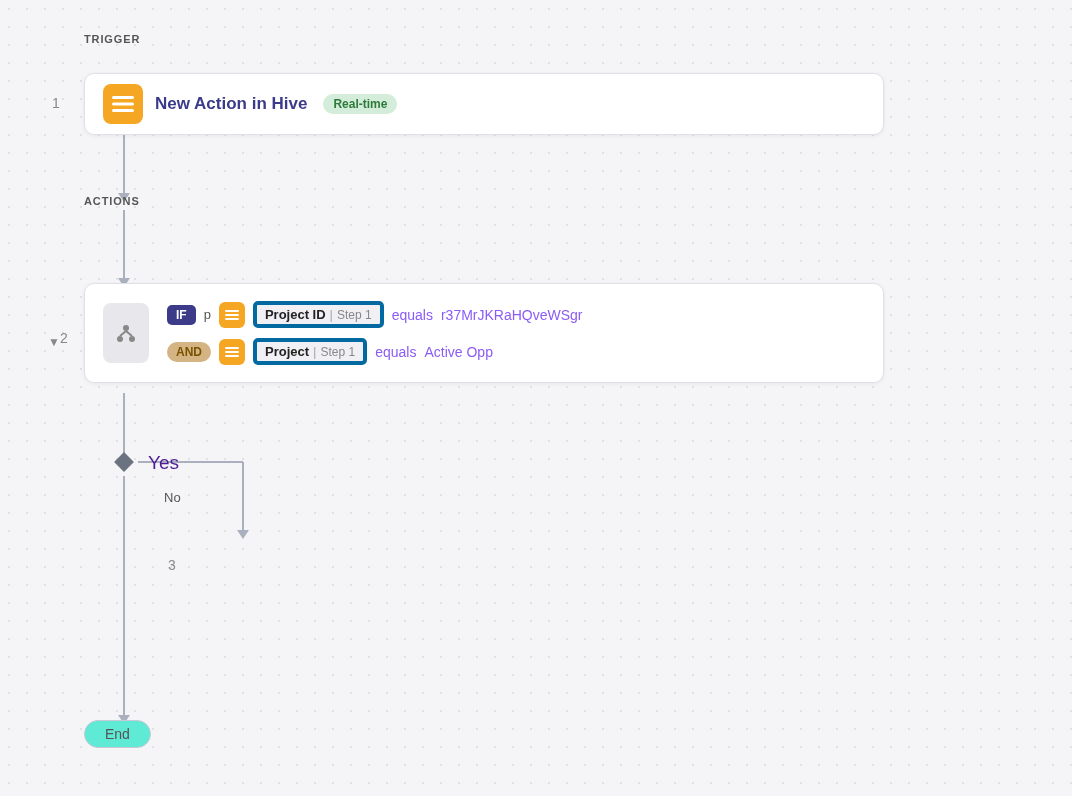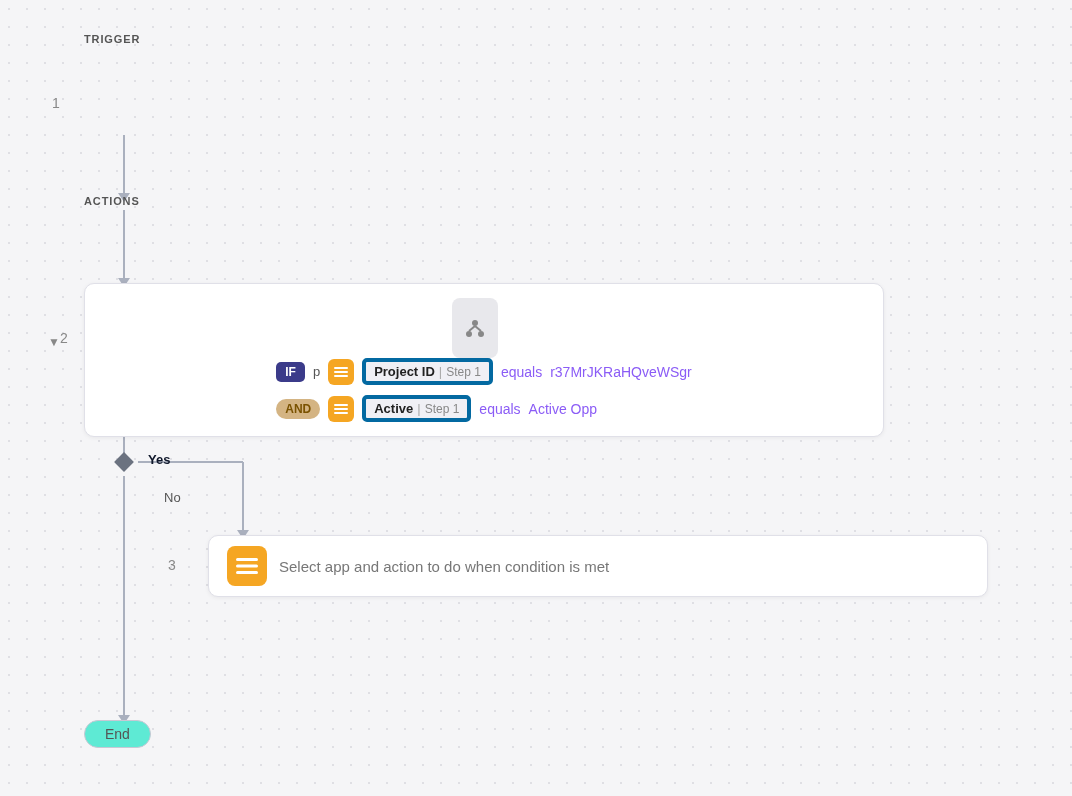--- a/index.html
+++ b/index.html
@@ -98,21 +98,21 @@
     }
 
     
     .condition-card {
       left: 84px;
       top: 283px;
       width: 800px;
       min-height: 100px;
       padding: 14px 18px;
       display: flex;
-      flex-direction: column;
+      flex-direction: row;
       align-items: center;
       gap: 0;
     }
 
     .condition-icon-box {
       width: 46px;
       height: 60px;
       border-radius: 8px;
       background: #e8e8ec;
       display: flex;
@@ -205,23 +205,23 @@
       color: #7a5200;
       font-size: 12px;
       font-weight: 700;
       padding: 3px 9px;
       border-radius: 10px;
     }
 
     
     .yes-label {
       position: absolute;
-      font-size: 13px;
-      color: #0f172a;
-      font-weight: 700;
+      font-size: 19px;
+      color: #4c1d95;
+      font-weight: 400;
     }
     .no-label {
       position: absolute;
       font-size: 13px;
       color: #555;
       font-weight: 500;
       margin-left: 32px;
     }
 
     
@@ -295,20 +295,31 @@
     <line x1="124" y1="476" x2="124" y2="660" stroke="#aab0be" stroke-width="2"></line>
 
     <line x1="124" y1="660" x2="124" y2="720" stroke="#aab0be" stroke-width="2"></line>
     <polygon points="118,715 130,715 124,724" fill="#aab0be"></polygon>
   </svg>
 
   <div class="section-label" style="left: 84px; top: 33px;">TRIGGER</div>
 
   <div class="step-number" style="left: 52px; top: 95px;">1</div>
 
+  <div class="card trigger-card">
+    <div class="icon-box">
+      <svg width="22" height="16" viewBox="0 0 22 16" fill="none">
+        <rect y="0" width="22" height="3" rx="1.5" fill="white"></rect>
+        <rect y="6.5" width="22" height="3" rx="1.5" fill="white"></rect>
+        <rect y="13" width="22" height="3" rx="1.5" fill="white"></rect>
+      </svg>
+    </div>
+    <span class="card-title">New Action in Hive</span>
+    <span class="realtime-badge">Real-time</span>
+  </div>
 
   <div class="section-label" style="left: 84px; top: 195px;">ACTIONS</div>
 
   <div class="expand-arrow" style="left: 48px; top: 335px; font-size: 12px; color: #888;">▼</div>
 
   <div class="step-number" style="left: 60px; top: 330px;">2</div>
 
   <div class="card condition-card">
 
     <div class="condition-icon-box">
@@ -345,42 +356,32 @@
       <div class="condition-row">
         <span class="and-badge">AND</span>
         <div class="mini-icon-box">
           <svg width="14" height="10" viewBox="0 0 14 10" fill="none">
             <rect y="0" width="14" height="2" rx="1" fill="white"></rect>
             <rect y="4" width="14" height="2" rx="1" fill="white"></rect>
             <rect y="8" width="14" height="2" rx="1" fill="white"></rect>
           </svg>
         </div>
         <div class="field-pill">
-          <span class="field-name">Active</span>
+          <span class="field-name">Project</span>
           <span class="field-sep">|</span>
           <span class="field-step">Step 1</span>
         </div>
         <span class="equals-text">equals</span>
         <span class="value-text">Active Opp</span>
       </div>
     </div>
   </div>
 
   <div class="yes-label" style="left: 148px; top: 452px;">Yes</div>
 
   <div class="no-label" style="left: 132px; top: 490px;">No</div>
 
   <div class="step-number" style="left: 168px; top: 557px;">3</div>
 
-  <div class="card action-card">
-    <div class="icon-box">
-      <svg width="22" height="16" viewBox="0 0 22 16" fill="none">
-        <rect y="0" width="22" height="3" rx="1.5" fill="white"></rect>
-        <rect y="6.5" width="22" height="3" rx="1.5" fill="white"></rect>
-        <rect y="13" width="22" height="3" rx="1.5" fill="white"></rect>
-      </svg>
-    </div>
-    <span class="card-title">Select app and action to do when condition is met</span>
-  </div>
 
   <div class="end-node">End</div>
 
 </div>
 
 </body></html>

